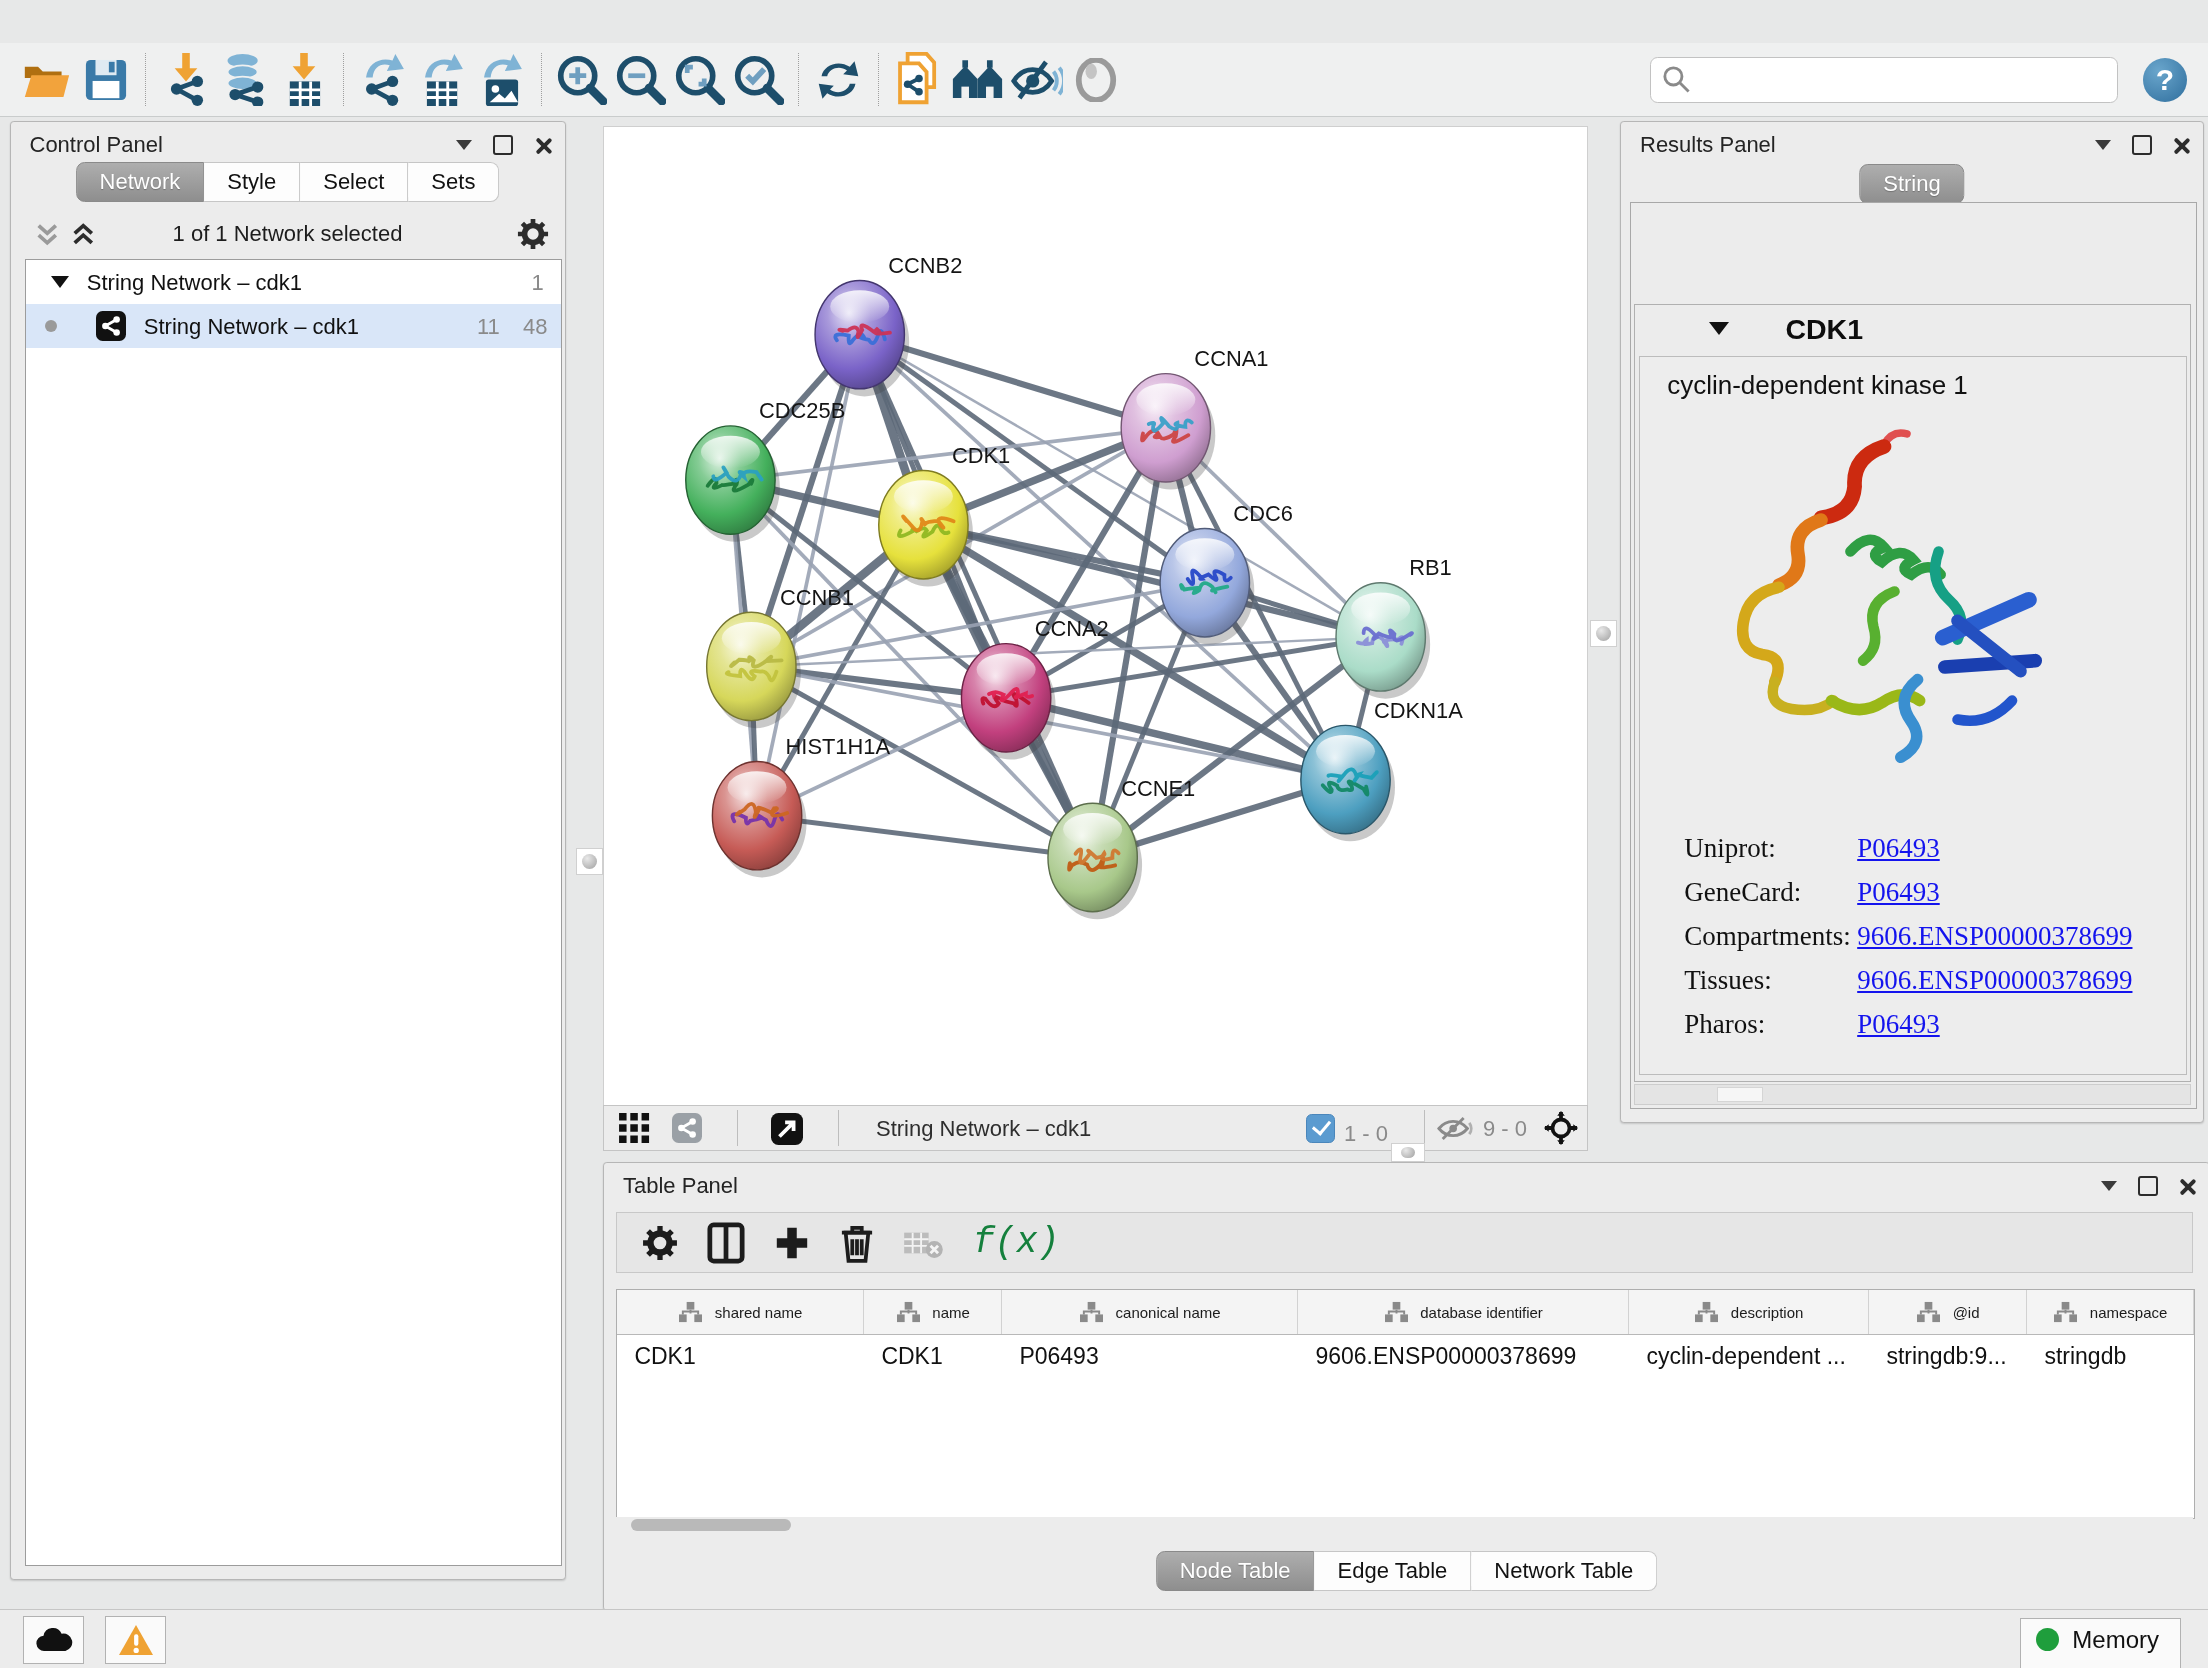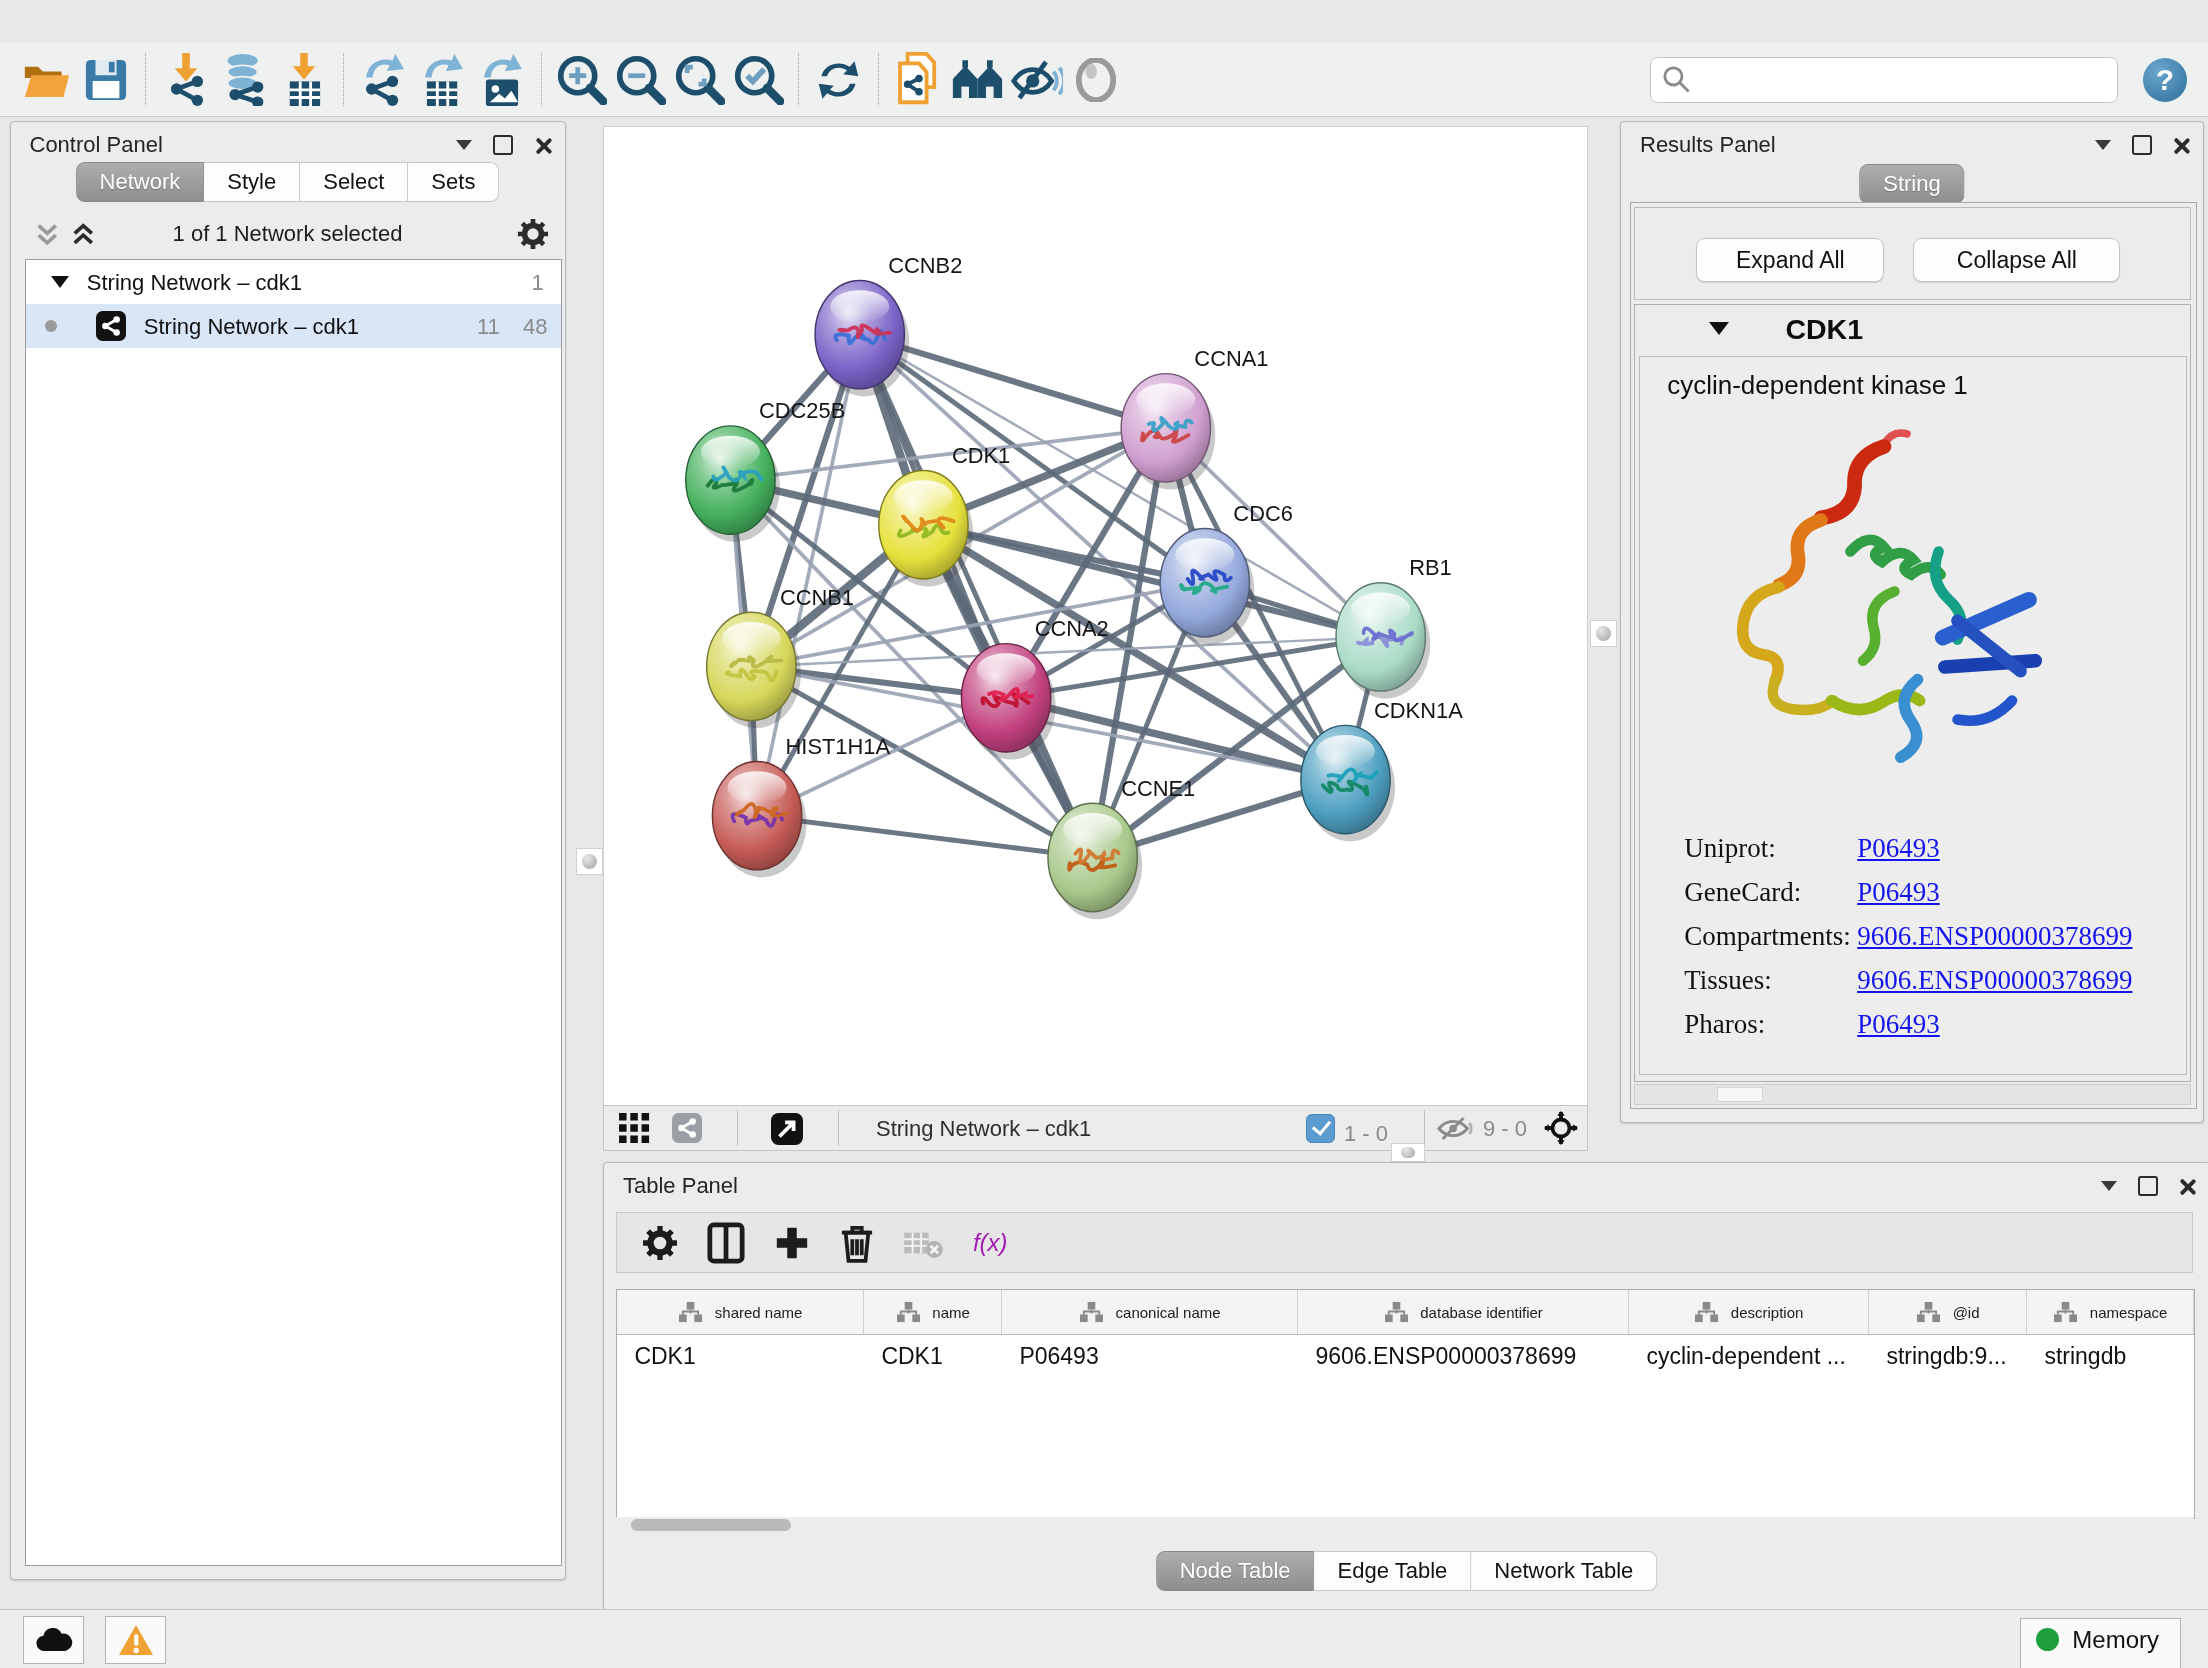--- a/index.html
+++ b/index.html
@@ -69,21 +69,21 @@
   .crosslinks{position:absolute;left:0;top:476px;width:100%;font-family:"Liberation Serif",serif;}
   .cl-title{margin-left:25px;font-size:28.5px;font-weight:bold;color:#000;}
   .cl-row{position:relative;height:44px;font-size:27px;}
   .cl-label{position:absolute;left:44px;color:#111;}
   .cl-link{position:absolute;left:217px;color:#1414ee;text-decoration:underline;}
   .rp-scrollstrip{position:absolute;left:3.8px;top:881px;width:555px;height:19px;background:#e4e4e4;border:1px solid #cdcdcd;}
   .rp-thumb{position:absolute;left:82px;top:1.9px;width:44px;height:13.3px;background:#f6f6f6;border:1px solid #d5d5d5;}
   
   #table-panel{left:603px;top:1162px;width:1605px;height:447px;}
   .tp-toolbar{position:absolute;left:12.4px;top:49px;width:1577px;height:61px;background:#e6e6e6;border:1px solid #c8c8c8;display:flex;align-items:center;gap:28.5px;padding-left:25px;box-sizing:border-box;}
-  .fx{font-family:Liberation Sans, sans-serif;font-style:italic;font-size:24px;color:#a21caf;}
+  .fx{font-family:Liberation Mono, monospace;font-style:italic;font-size:36px;color:#15803d;}
   .tp-table{position:absolute;left:12.4px;top:126px;width:1577px;height:228px;background:#fff;border:1px solid #aeaeae;}
   .tp-header{display:flex;height:44px;background:#f4f4f4;border-bottom:1px solid #b8b8b8;}
   .th{position:relative;display:flex;align-items:center;justify-content:center;gap:11.4px;font-size:15px;color:#1c1c1c;border-right:1px solid #d2d2d2;box-sizing:border-box;}
   .tp-row{display:flex;height:42px;background:#fff;}
   .td{font-size:23px;color:#111;padding-left:17px;display:flex;align-items:center;box-sizing:border-box;}
   .tp-hscroll{position:absolute;left:12.4px;top:354px;width:1577px;height:17px;background:#ececec;}
   .tp-thumb{position:absolute;left:14.3px;top:1.9px;width:160px;height:12.4px;border-radius:6.7px;background:#b9b9b9;}
   .tp-tabs{position:absolute;left:50%;top:388px;transform:translateX(-50%);display:flex;}
   
   .statusbar{position:absolute;left:0;top:1609px;width:2208px;height:59px;background:#ececec;border-top:1px solid #c6c6c6;}
@@ -572,24 +572,20 @@
     <div class="panel-title">Results Panel</div>
     <div class="ph-icons">
       <span class="caret-down"></span>
       <span class="float-sq"></span>
       <span class="close-x"></span>
     </div>
     <div class="rp-tab">
       <div class="seg sel" style="border-radius:8.6px;border-left:1px solid #8a8a8a">String</div>
     </div>
     <div class="rp-box">
-      <div class="rp-buttons">
-        <div class="rp-btn" style="left:61px;width:186px">Expand All</div>
-        <div class="rp-btn" style="left:278px;width:205px">Collapse All</div>
-      </div>
       <div class="rp-section">
         <div class="rp-gene-hd">
           <span class="rp-gene-caret"></span>
           <span class="rp-gene">CDK1</span>
         </div>
         <div class="rp-content">
           <div class="rp-desc">cyclin-dependent kinase 1</div>
           <svg width="399" height="380" viewBox="0 0 380 360" style="position:absolute;left:34px;top:57px">
             <g fill="none" stroke-linecap="round">
               <path d="M200,28 q8,-14 22,-10" stroke="#e05050" stroke-width="7"></path>

